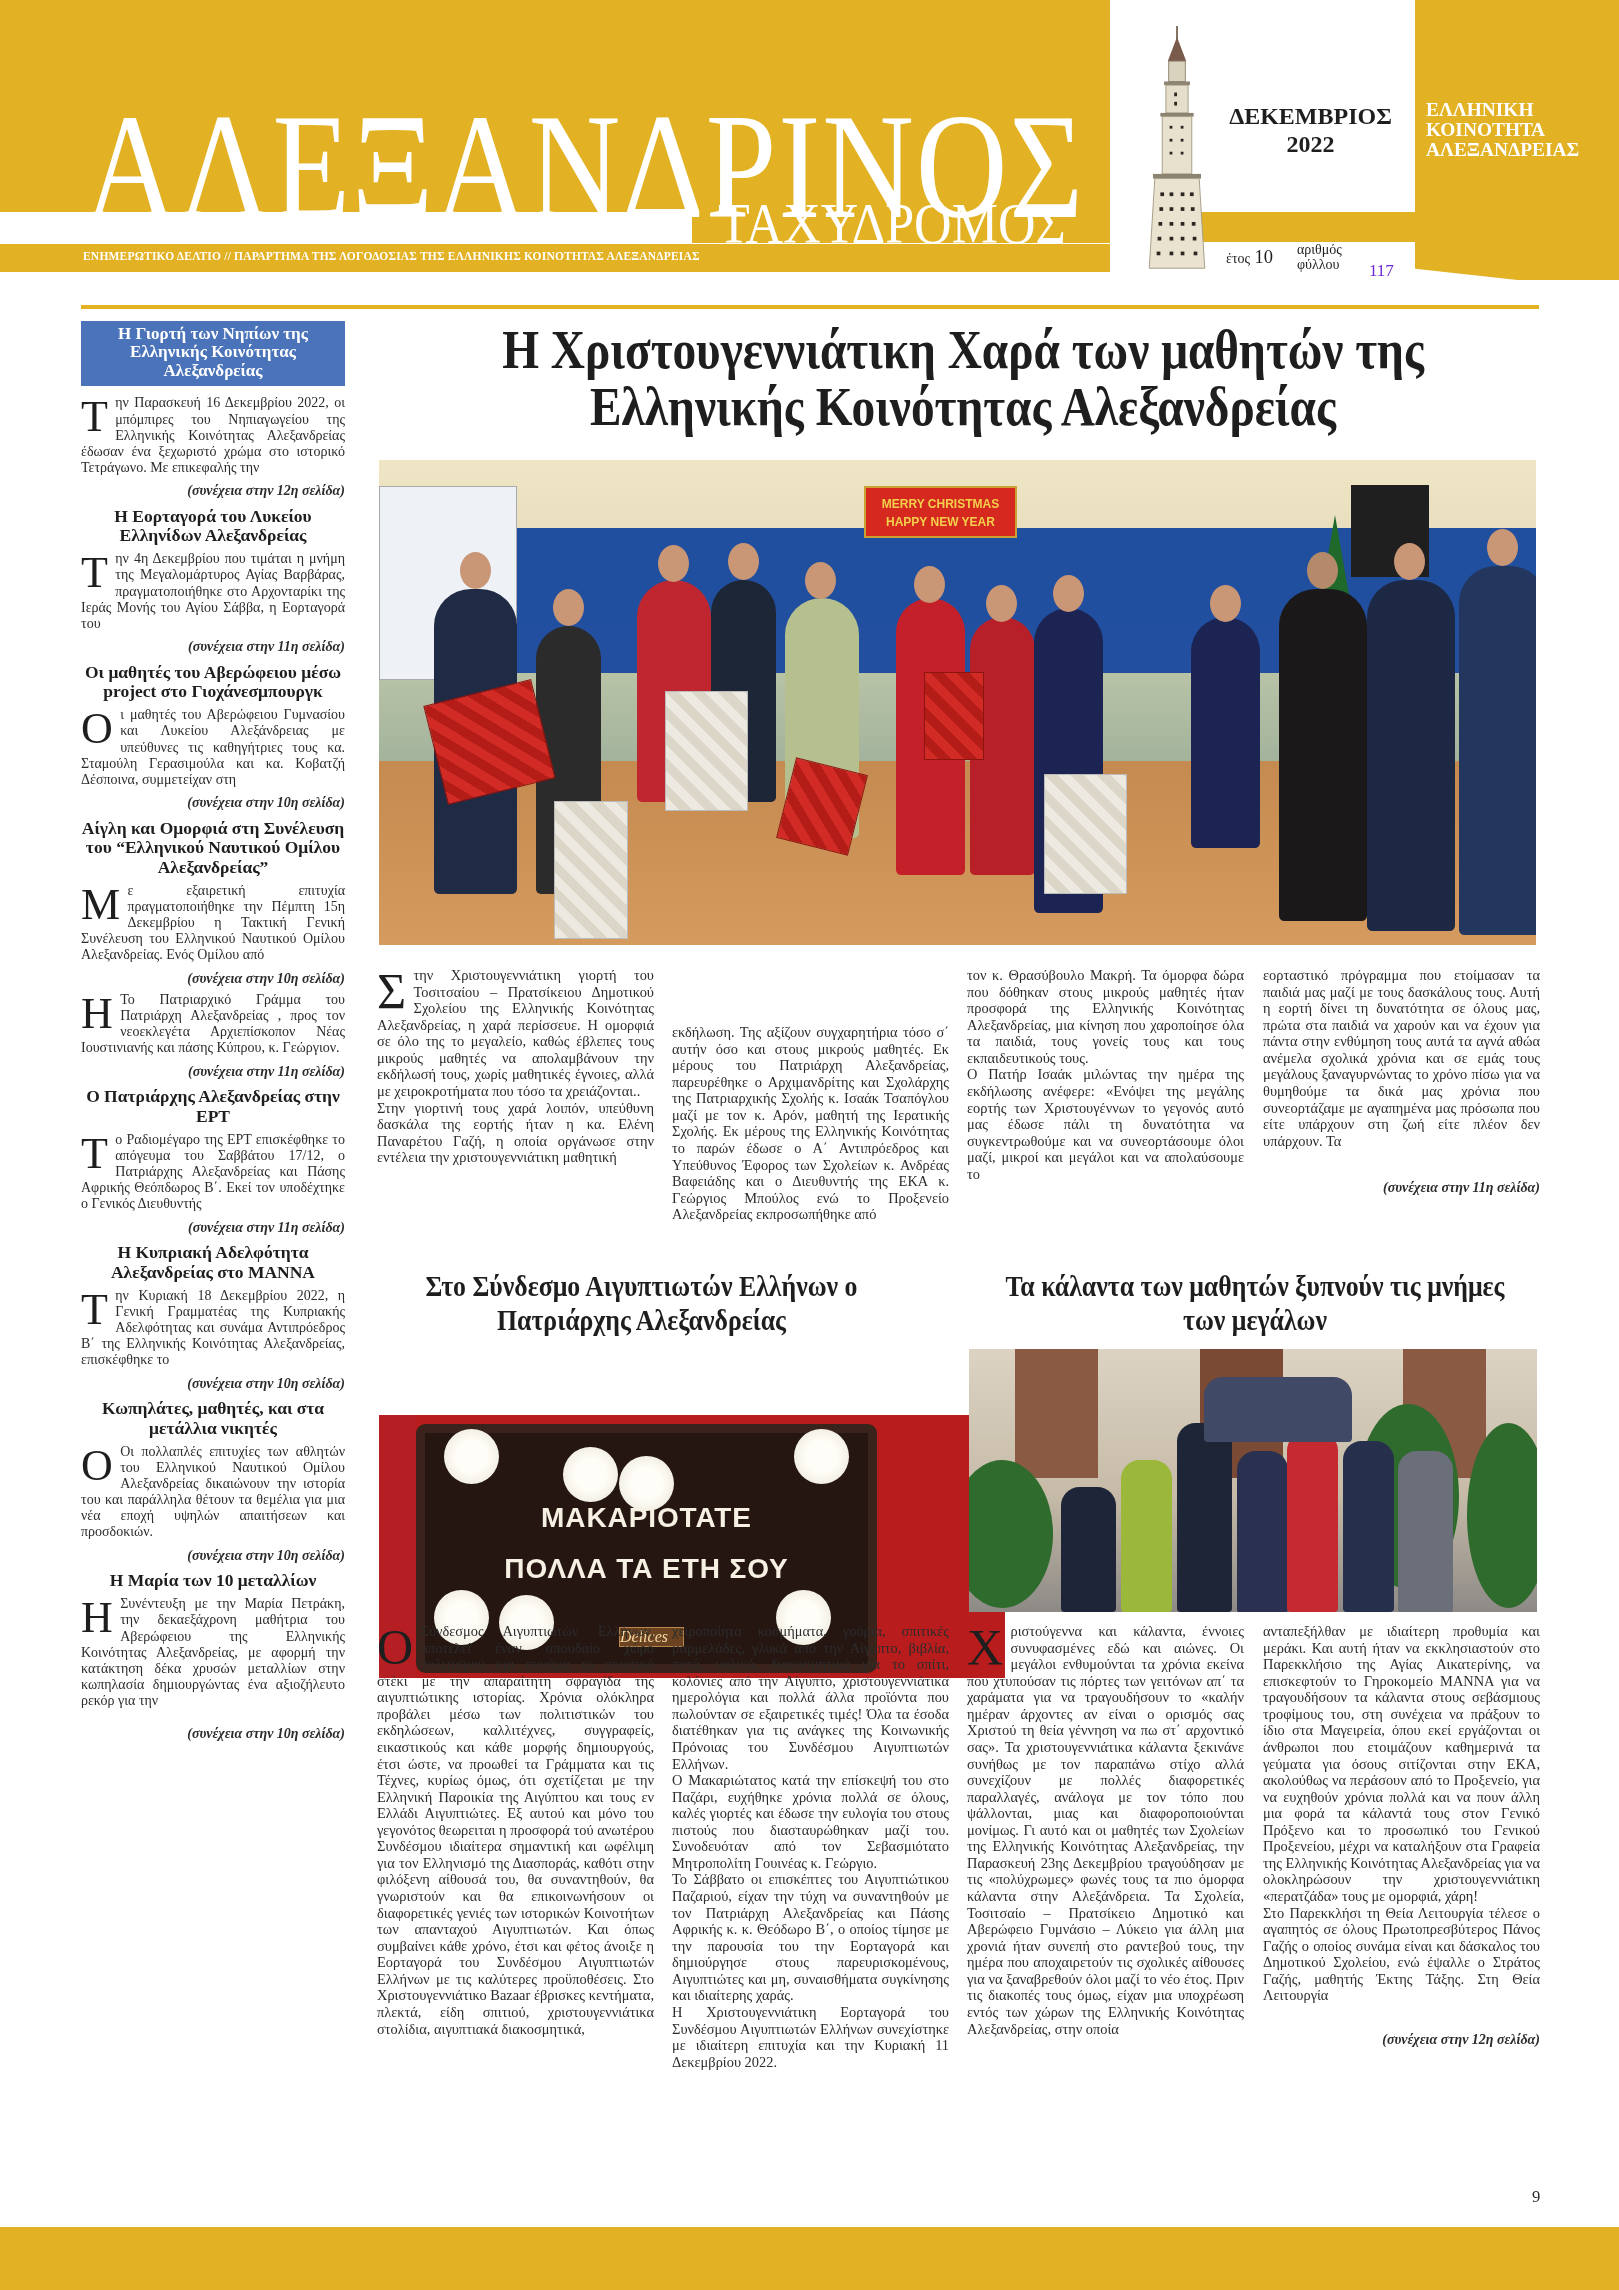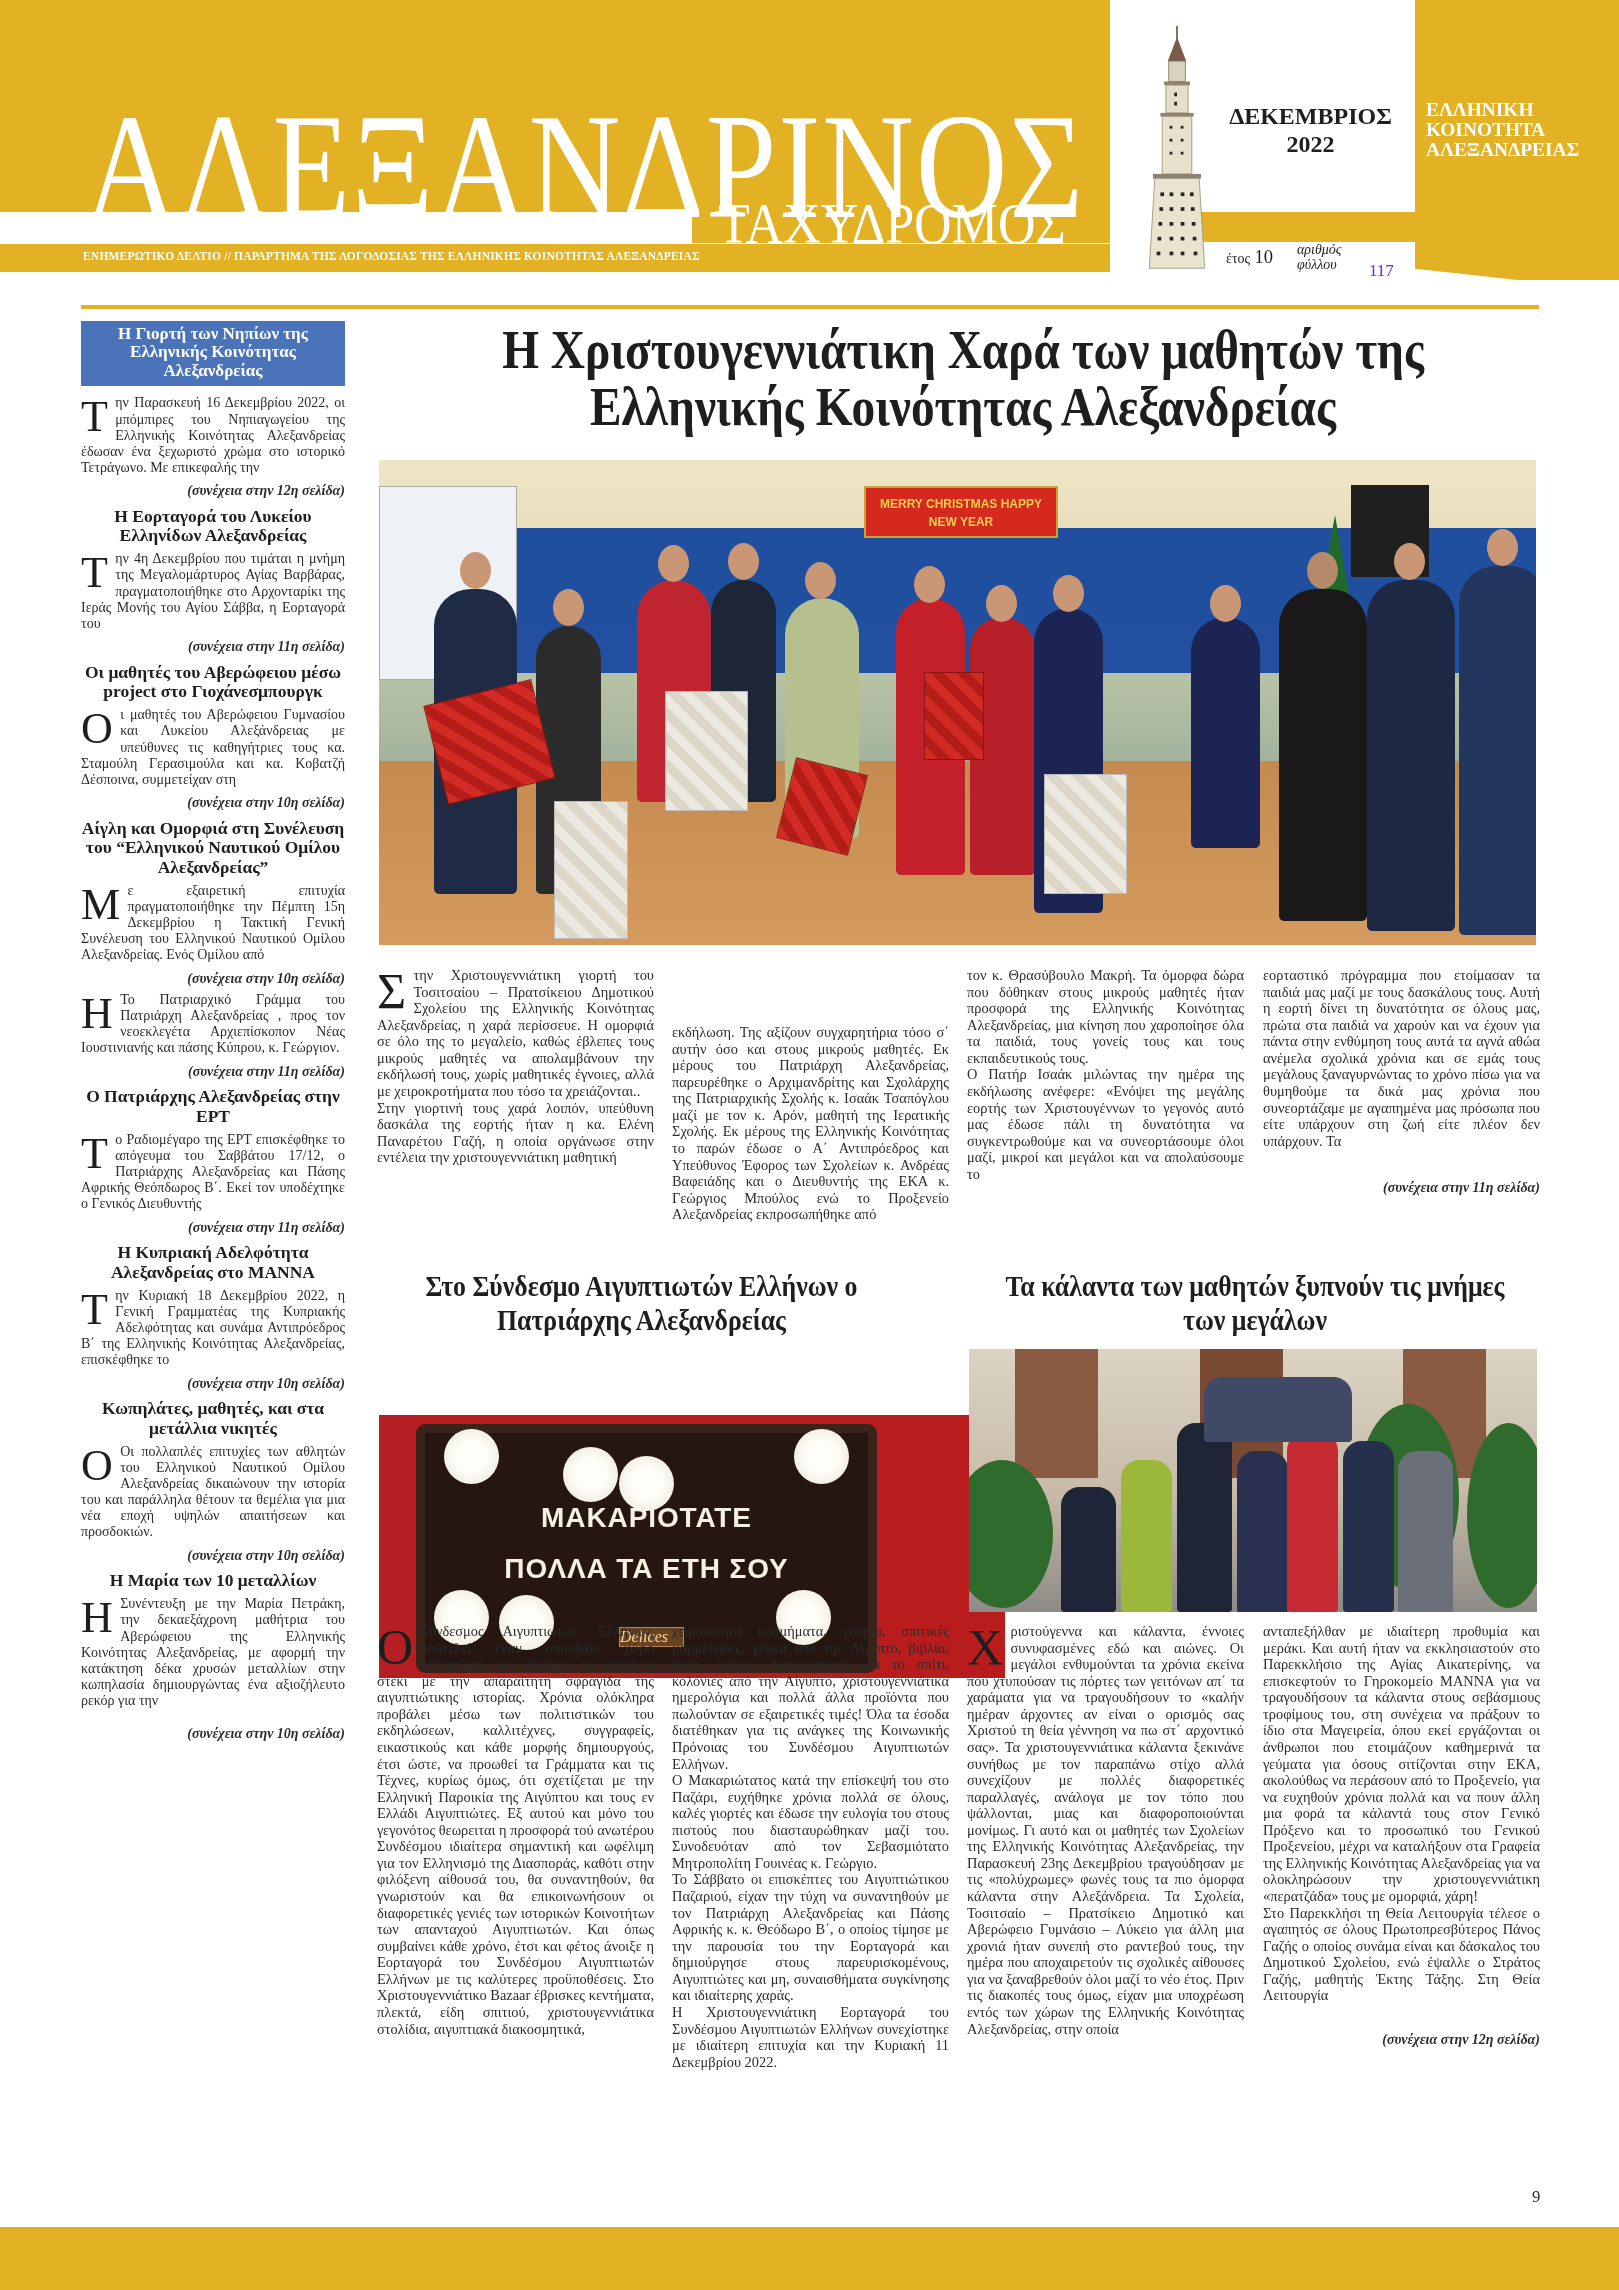--- a/index.html
+++ b/index.html
@@ -16,21 +16,21 @@
   .mast-subtitle { position: absolute; left: 718px; top: 196px; font-size: 52px; line-height: 1; color: #ffffff; white-space: nowrap; transform: scaleY(1.1); transform-origin: left top; }
   .mast-tagline { position: absolute; left: 83px; top: 250px; font-size: 11.5px; font-weight: bold; color: #ffffff; white-space: nowrap; letter-spacing: 0.2px; }
   .mast-center { position: absolute; left: 1110px; top: 0; width: 305px; height: 295px; background: #ffffff; }
   .mast-center-gold { position: absolute; left: 1200px; top: 212px; width: 215px; height: 30px; background: #e3b224; }
   .lighthouse { position: absolute; left: 1140px; top: 26px; width: 74px; height: 245px; }
   .mast-month { position: absolute; left: 1209px; top: 103px; width: 203px; text-align: center; font-size: 24px; font-weight: bold; line-height: 1.1; color: #1e1e1e; }
   .mast-year { position: absolute; left: 1209px; top: 131px; width: 203px; text-align: center; font-size: 24px; font-weight: bold; color: #1e1e1e; }
   .mast-issue { position: absolute; left: 1226px; top: 247px; font-size: 17.5px; color: #1e1e1e; white-space: nowrap; }
   .mast-issue .small { font-size: 14px; }
   .mast-issue .num { font-size: 18.5px; }
-  .mast-issue-no { position: absolute; left: 1297px; top: 243px; font-size: 14px; line-height: 1.05; color: #1e1e1e; font-style: italic; }
+  .mast-issue-no { position: absolute; left: 1297px; top: 243px; font-size: 14px; line-height: 1.05; color: #1e1e1e; }
   .mast-issue-val { position: absolute; left: 1369px; top: 261px; font-size: 17px; color: #6d28d9; }
   .mast-right { position: absolute; left: 1415px; top: 0; width: 205px; height: 280px; background: #e3b224; clip-path: polygon(0 0, 100% 0, 100% 100%, 50% 100%, 0 96%); }
   .mast-right-text { position: absolute; left: 1426px; top: 100px; font-size: 19.4px; font-weight: bold; line-height: 1.04; color: #ffffff; }
   .mast-rule { position: absolute; left: 81px; top: 305px; width: 1458px; height: 3.7px; background: #e3b224; }
 
   
   .sidebar { position: absolute; left: 81px; top: 321px; width: 264px; }
   .sb-boxed-title { background: #4b73b9; color: #ffffff; font-weight: bold; font-size: 17px; text-align: center; line-height: 1.1; padding: 3.7px 5.5px 5.5px; }
   .sb-title { font-weight: bold; font-size: 17.5px; text-align: center; line-height: 1.12; margin: 7.4px 0 5.5px; color: #1e1e1e; }
   .sb-body { font-size: 14px; line-height: 1.15; text-align: justify; color: #2c2c2c; }
@@ -39,21 +39,21 @@
   .sb-block { margin-bottom: 5.5px; }
 
   
   .main-headline { position: absolute; left: 377px; top: 321px; width: 1172px; text-align: center; font-size: 55px; font-weight: bold; line-height: 1.04; color: #1e1e1e; transform: scaleX(0.86); transform-origin: center top; }
 
   
   .photo { position: absolute; overflow: hidden; }
   .photo-main { left: 379px; top: 460px; width: 1157px; height: 485px; background: linear-gradient(180deg, #efe6c6 0%, #e9dfbf 14%, #1f4f9e 14%, #234fa0 44%, #b8c3a6 44%, #a3b39c 62%, #c48a4f 62%, #d49a5e 100%); }
   .photo-cake { left: 379px; top: 1415px; width: 626px; height: 263px; background: #b91c1c; }
   .photo-kids { left: 969px; top: 1349px; width: 568px; height: 263px; background: linear-gradient(180deg, #dcd3c3 0%, #c7bba8 55%, #8d8a86 100%); }
-  .photo .banner { position: absolute; left: 485px; top: 26px; width: 194px; height: 52px; background: #d5281f; border: 2.8px solid #c9a233; color: #f2d04c; font-family: "Liberation Sans", sans-serif; font-weight: bold; font-size: 12px; text-align: center; line-height: 1.5; padding-top: 7.4px; }
+  .photo .banner { position: absolute; left: 485px; top: 26px; width: 153px; height: 52px; background: #d5281f; border: 2.8px solid #c9a233; color: #f2d04c; font-family: "Liberation Sans", sans-serif; font-weight: bold; font-size: 12px; text-align: center; line-height: 1.5; padding-top: 7.4px; }
   .photo .speaker { position: absolute; left: 972px; top: 25px; width: 78px; height: 92px; background: #1f1f1f; }
   .photo .tree { position: absolute; left: 914px; top: 55px; width: 0; height: 0; border-left: 42px solid transparent; border-right: 42px solid transparent; border-bottom: 240px solid #1f6a2b; }
   .photo .screen { position: absolute; left: 0; top: 26px; width: 138px; height: 194px; background: #eef2f6; border: 1.8px solid #aaa; }
   .person { position: absolute; border-radius: 37px 37px 5.5px 5.5px; }
   .head { position: absolute; width: 31px; height: 37px; border-radius: 50%; background: #c99676; }
   .gift { position: absolute; background: repeating-linear-gradient(45deg, #d22a24 0 9.2px, #b31c17 9.2px 18.5px); border: 0.9px solid #8e140f; }
   .gift.white { background: repeating-linear-gradient(45deg, #ece9e1 0 9.2px, #dcd6c8 9.2px 18.5px); border-color: #bbb; }
   .cake { position: absolute; left: 37px; top: 9.2px; width: 461px; height: 249px; background: #251612; border-radius: 9.2px; border: 9.2px solid #3a231a; }
   .cake-line { position: absolute; left: 0; width: 100%; text-align: center; color: #f6f1e2; font-family: "Liberation Sans", sans-serif; font-weight: bold; font-size: 28px; letter-spacing: 0.9px; }
   .cake-rose { position: absolute; width: 55px; height: 55px; border-radius: 50%; background: radial-gradient(circle, #fffdf7 40%, #e7e2d4 100%); }

